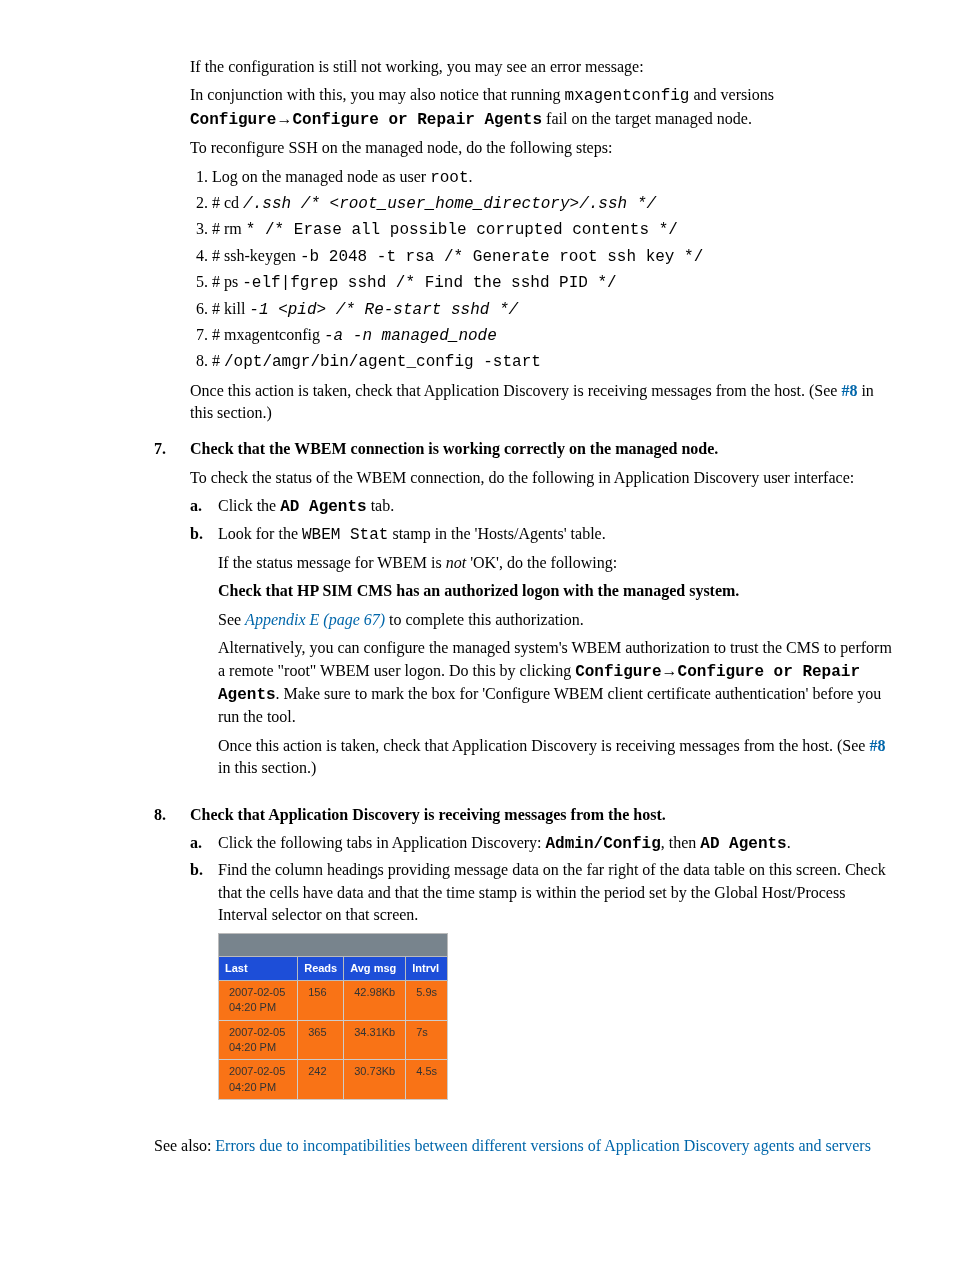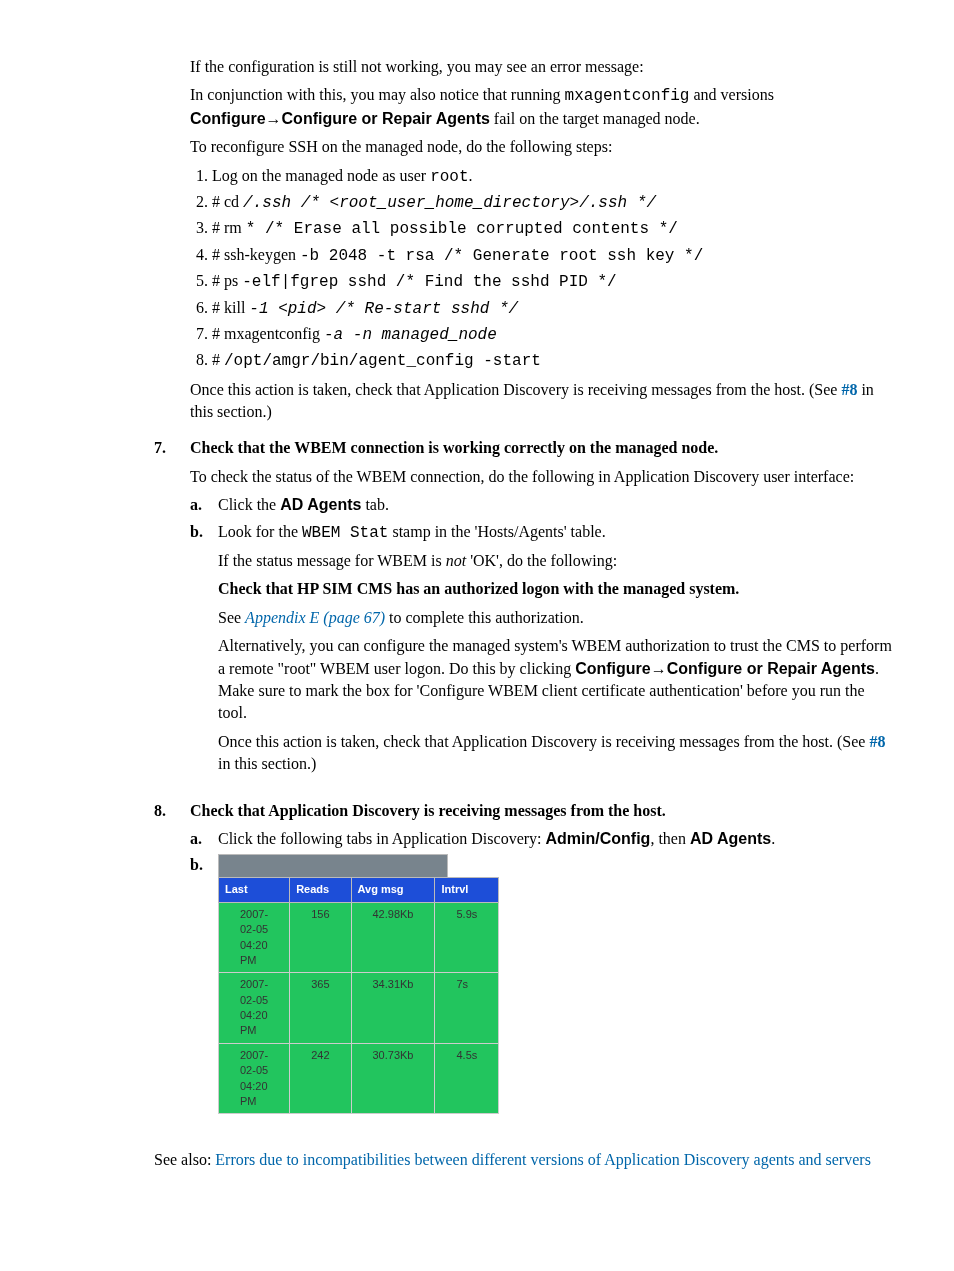--- a/index.html
+++ b/index.html
@@ -5,21 +5,21 @@
   body {
     font-family: "Palatino Linotype", "Book Antiqua", Palatino, Georgia, serif;
     font-size: 16px;
     line-height: 1.4;
     color: #000;
     margin: 0;
     padding: 50px 60px 40px 60px;
     width: 954px;
     box-sizing: border-box;
   }
-  .sans { font-family: Liberation Sans, sans-serif; }
+  .sans { font-family: Liberation Mono, monospace; }
   .mono { font-family: "Courier New", Courier, monospace; }
   .bold { font-weight: bold; }
   .italic { font-style: italic; }
   .link { color: #0066aa; }
   .para { margin: 6px 0; }
   .code-block {
     font-family: "Courier New", Courier, monospace;
     white-space: pre;
     margin: 4px 0 6px 0;
   }
@@ -54,25 +54,25 @@
     border: 1px solid #bbb;
     vertical-align: top;
   }
   .top-band {
     background: #78848d;
     height: 22px;
     border: 1px solid #bbb;
     border-bottom: none;
   }
   table.data-table td {
-    padding: 4px 21px;
+    padding: 4px 10px;
     border: 1px solid #ccc;
     color: #333;
     vertical-align: top;
-    background: #22c55e;
+    background: #f97316;
     margin-top: 24px;
   }
 </style>
 </head>
 <body>
 
 <div class="indent-main">
   <p class="para">If the configuration is still not working, you may see an error message:</p>
   <p class="para">
     <span>In conjunction with this, you may also notice that running </span><span class="mono">mxagentconfig</span><span> and versions </span><span class="sans bold">Configure</span><span>→</span><span class="sans bold">Configure or Repair Agents</span><span> fail on the target managed node.</span>
@@ -138,20 +138,21 @@
     <div class="sub-row">
       <div class="sub-letter">a.</div>
       <div class="sub-body">
         <span>Click the following tabs in Application Discovery: </span><span class="sans bold">Admin/Config</span><span>, then </span><span class="sans bold">AD Agents</span><span>.</span>
       </div>
     </div>
 
     <div class="sub-row">
       <div class="sub-letter">b.</div>
       <div class="sub-body">
+        <p class="para" style="margin-top:0">Find the column headings providing message data on the far right of the data table on this screen. Check that the cells have data and that the time stamp is within the period set by the Global Host/Process Interval selector on that screen.</p>
 
         <div style="width:230px;">
           <div class="top-band"></div>
           <table class="data-table" style="margin-top:0">
             <thead>
               <tr>
                 <th>Last</th>
                 <th>Reads</th>
                 <th>Avg msg</th>
                 <th>Intrvl</th>

